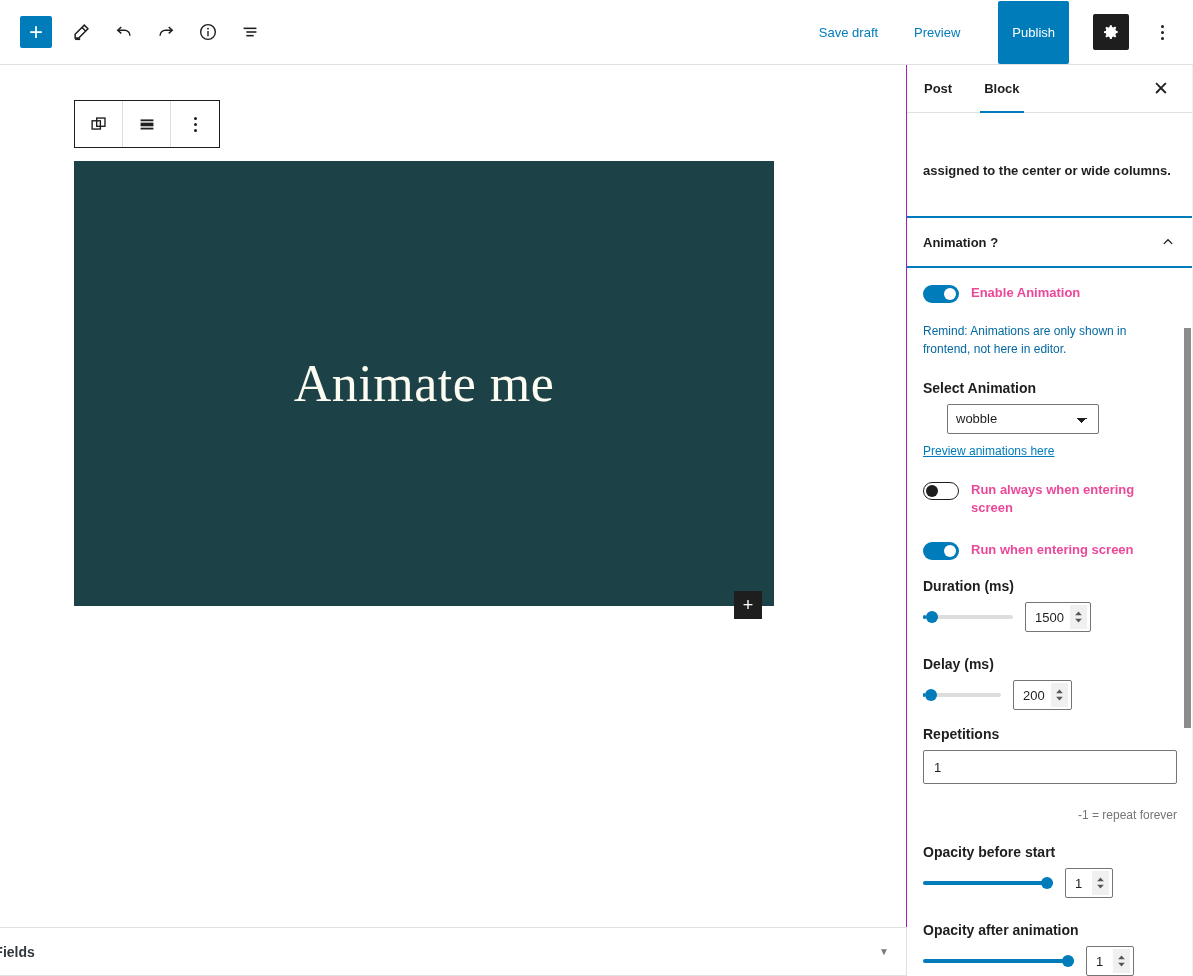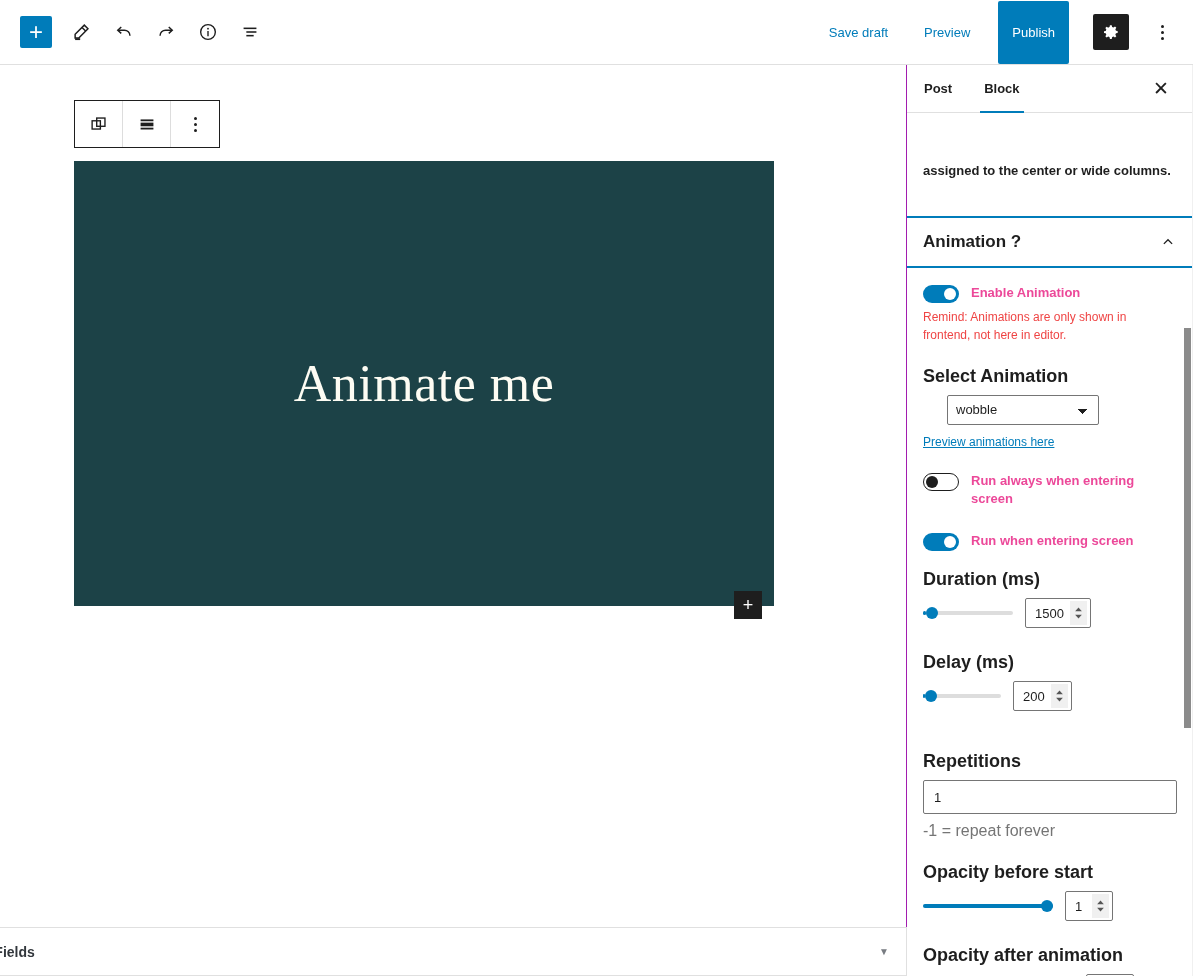--- a/index.html
+++ b/index.html
@@ -40,21 +40,21 @@
   }
   .link-btn {
     background: none; border: none; cursor: pointer;
     color: #007cba; font-size: 13px; font-family: inherit;
     padding: 8px 10px; white-space: nowrap;
   }
   .publish-btn {
     background: #007cba; color: #fff; border: none; cursor: pointer;
     font-size: 13px; font-family: inherit;
     padding: 24px 14px; border-radius: 2px;
-    margin-left: 2px;
+    margin-left: 12px;
   }
   .gear-btn {
     width: 36px; height: 36px; margin-left: 8px;
     background: #1e1e1e; border: none; border-radius: 2px;
     display: flex; align-items: center; justify-content: center;
     cursor: pointer; color: #fff;
   }
   .more-btn {
     width: 34px; height: 36px; background: none; border: none;
     display: flex; align-items: center; justify-content: center;
@@ -162,21 +162,21 @@
 
   .panel-header {
     height: 52px; margin: 0 0 0 0;
     border: 2px solid #007cba;
     border-left: none; border-right: none;
     display: flex; align-items: center; padding: 0 16px;
     background: #fff; cursor: pointer; width: 100%;
     font-family: inherit;
   }
   .panel-header .ph-title {
-    font-size: 17px; font-weight: bold; color: #1e1e1e;
+    font-size: 13px; font-weight: bold; color: #1e1e1e;
   }
   .panel-header .chev { margin-left: auto; color: #1e1e1e; display: flex; }
 
   .panel-body { padding: 16px 16px 30px 16px; }
 
   .toggle-row { display: flex; align-items: flex-start; gap: 12px; margin-bottom: 4px; }
   .toggle {
     width: 36px; height: 18px; border-radius: 9px; flex: 0 0 36px;
     position: relative; cursor: pointer; margin-top: 1px;
   }
@@ -188,25 +188,25 @@
   .toggle.off { background: #fff; border: 1px solid #1e1e1e; }
   .toggle.off .knob {
     position: absolute; width: 12px; height: 12px; border-radius: 50%;
     background: #1e1e1e; top: 2px; left: 2px;
   }
   .toggle-label {
     font-size: 13px; font-weight: bold; color: #ec4899;
     line-height: 1.4; padding-top: 0px;
   }
   .help-text {
-    font-size: 12px; color: #ef4444; line-height: 1.45;
-    margin-top: 6px; margin-bottom: 22px;
+    font-size: 12px; color: #0369a1; line-height: 1.45;
+    margin-top: 20px; margin-bottom: 22px;
   }
   .field-label {
-    font-size: 18px; font-weight: bold; color: #1e1e1e;
+    font-size: 14px; font-weight: bold; color: #1e1e1e;
     display: block; margin-bottom: 8px;
   }
   .sectiongap { height: 22px; }
 
   select.animselect {
     width: 152px; height: 30px;
     border: 1px solid #757575; border-radius: 2px;
     background: #fff; font-size: 13px; color: #1e1e1e;
     font-family: inherit; padding: 0 8px;
     -webkit-appearance: none; appearance: none;
@@ -257,21 +257,21 @@
     cursor: pointer; color: #555;
   }
   .spin svg { display: block; }
 
   .textinput {
     width: 100%; height: 34px;
     border: 1px solid #757575; border-radius: 2px;
     font-size: 13px; font-family: inherit; color: #1e1e1e;
     padding: 0 10px; background: #fff;
   }
-  .foot-note { font-size: 16px; color: #757575; margin-top: 8px; }
+  .foot-note { font-size: 12px; color: #757575; margin-top: 24px; text-align: right; }
 
   .sb-scrollbar {
     position: absolute; right: 2px; top: 215px;
     width: 7px; height: 400px; background: #8b8b8b;
     border-radius: 0px; cursor: pointer;
   }
   .sb-track-line {
     position: absolute; right: 0px; top: 0; width: 1px;
     height: 911px; background: #f0f0f0;
   }
@@ -449,21 +449,21 @@
               </svg>
             <svg width="9" height="5" viewBox="0 0 10 6">
                 <path d="M5 5.5L1 1h8z" fill="#555"></path>
               </svg>
           </span>
         </div>
       </div>
 
       
       <label class="field-label">Delay (ms)</label>
-      <div class="slider-row" style="margin-bottom:40px">
+      <div class="slider-row" style="margin-bottom:16px">
         <div class="slider" id="delay-slider" style="width:78px">
           <div class="track"></div>
             <div class="fill" style="width: 1.56px;"></div>
             <div class="thumb" style="left: 1.56px;"></div>
         </div>
         <div class="numbox">
           <span class="val">200</span>
           <span class="spin">
             <svg width="9" height="5" viewBox="0 0 10 6">
                 <path d="M5 0.5L9 5H1z" fill="#555"></path>

